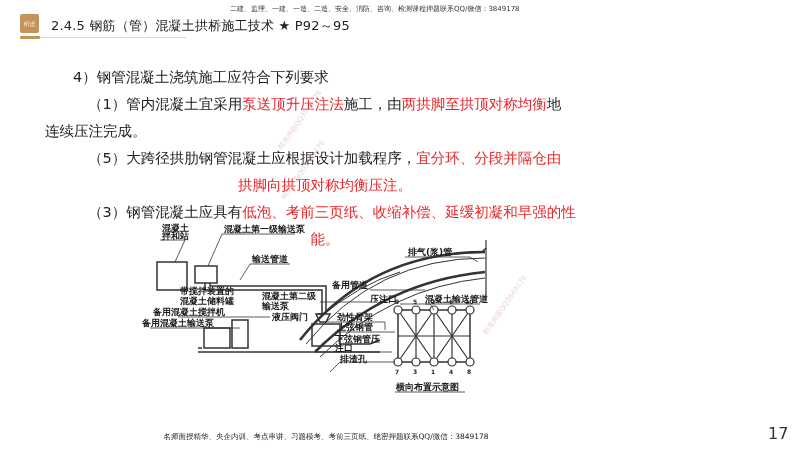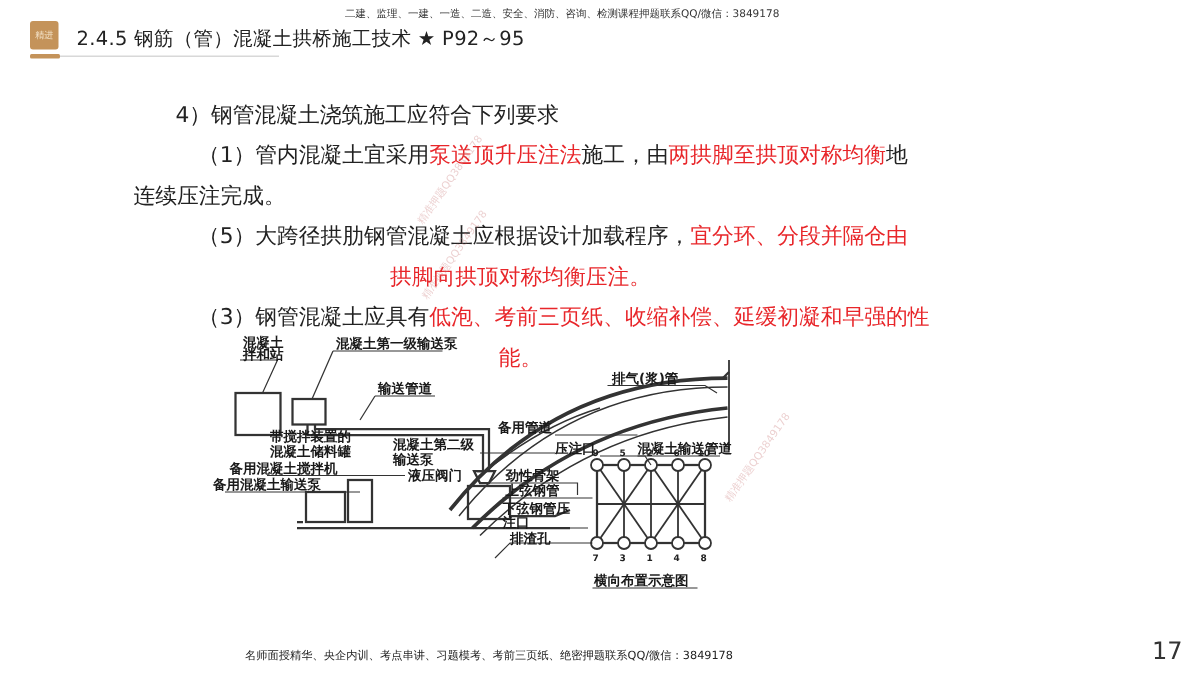--- a/index.html
+++ b/index.html
@@ -8,21 +8,21 @@
 
   .header { position: absolute; left: 0; top: 0; width: 800px; height: 44px; }
   .logo { position: absolute; left: 20px; top: 14px; width: 19px; height: 19px; background: #c4935a; border-radius: 2px;
           color: #f3e2c8; font-size: 6px; line-height: 19px; text-align: center; }
   .logo-bar { position: absolute; left: 20px; top: 36px; width: 20px; height: 3px; background: #c4935a; border-radius: 1px; }
   .title-line { position: absolute; left: 40px; top: 37px; width: 146px; height: 1px; background: #d8d8d8; }
   .title { position: absolute; left: 51px; top: 17px; font-size: 13px; color: #222; white-space: nowrap; letter-spacing: 0.2px; }
   .top-note { position: absolute; left: 230px; top: 4px; font-size: 7px; color: #333; white-space: nowrap; }
 
   .content { position: absolute; left: 45px; top: 64px; width: 560px; font-size: 14.5px; line-height: 27px; color: #222; }
-  .content p { white-space: nowrap; margin-left: 44px; }
+  .content p { white-space: nowrap; }
   .indent1 { padding-left: 43px; }
   .indent2 { padding-left: 28px; }
   .red { color: #e8262a; text-align: center; }
 
   .diagram { position: absolute; left: 140px; top: 222px; width: 370px; height: 185px; text-align: center; }
   .diagram svg { width: 100%; height: 100%; }
   .dlabel { font-size: 9px; font-weight: bold; fill: #1a1a1a; }
 
   .footer { position: absolute; left: 0; top: 432px; width: 652px; text-align: center; font-size: 7.5px; color: #222; }
   .page-num { position: absolute; left: 768px; top: 424px; font-size: 16px; color: #333; }

